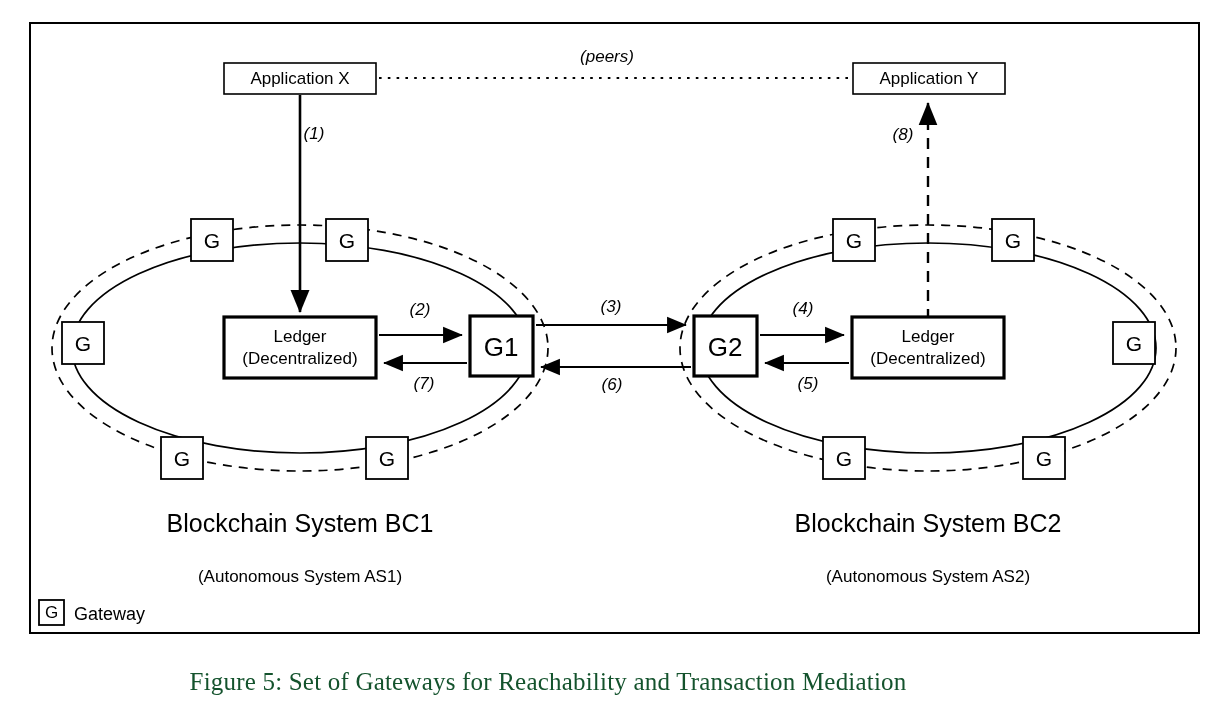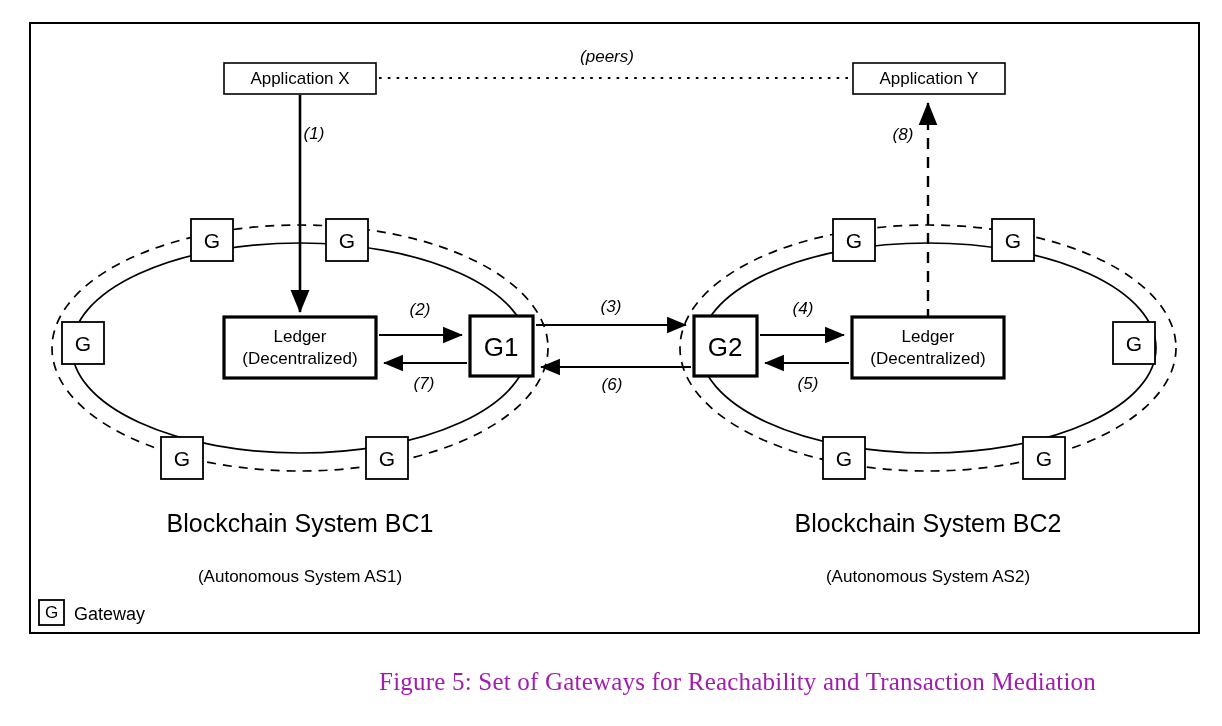--- a/index.html
+++ b/index.html
@@ -120,24 +120,24 @@
   }
   .t-legend-g {
     font-size: 17px;
     text-anchor: middle;
   }
   .caption {
     position: absolute;
     left: 0;
     top: 668px;
     width: 1096px;
-    text-align: right;
+    text-align: center;
     font-family: "Liberation Serif", serif;
     font-size: 25px;
-    color: #a21caf;
+    color: #14532d;
     letter-spacing: 0.2px;
   }
 </style>
 </head>
 <body>
 
 <div id="page">
 
   <svg class="diagram" viewBox="0 0 1222 726">
     <defs>

